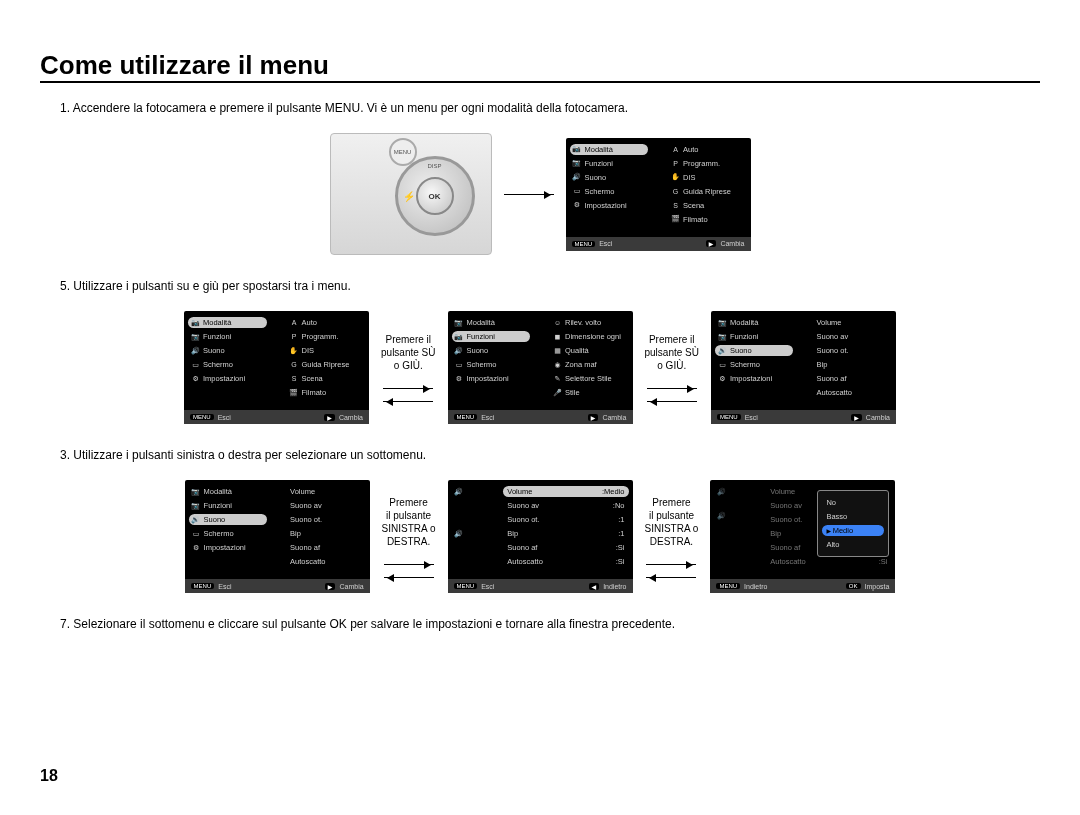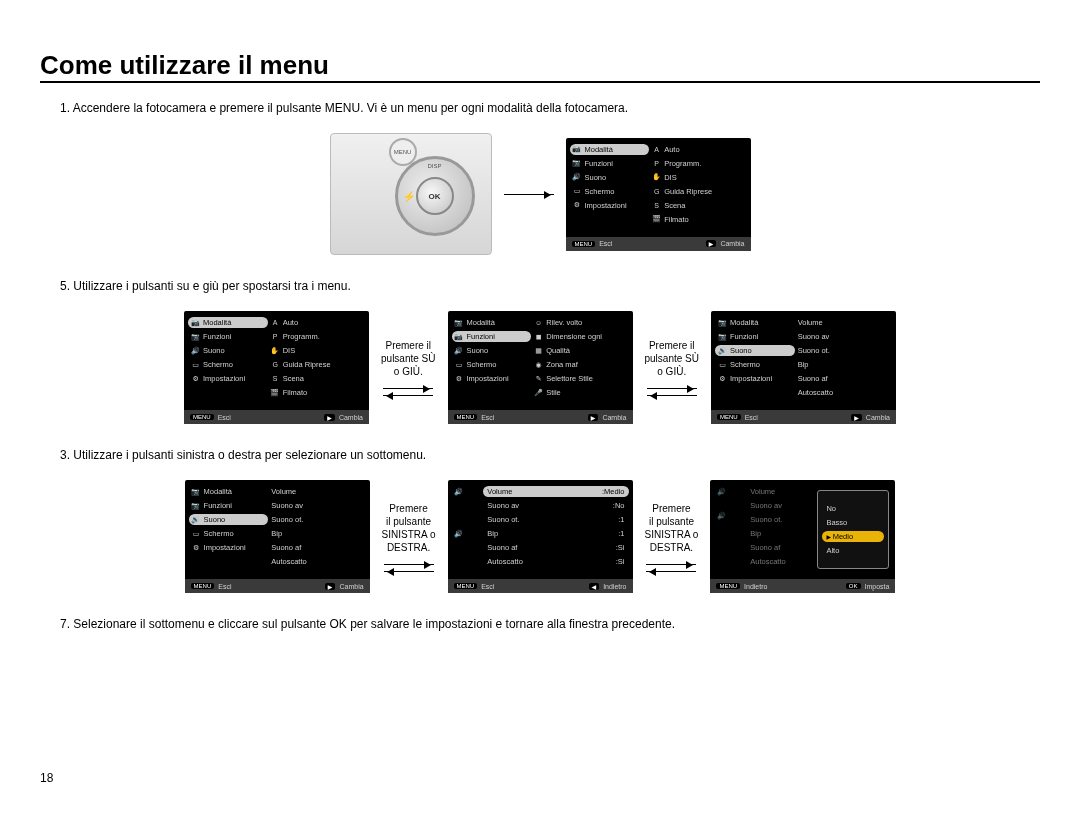--- a/index.html
+++ b/index.html
@@ -15,38 +15,38 @@
       font-size: 26px;
       font-weight: bold;
       border-bottom: 2px solid #000;
       margin-bottom: 18px;
     }
     .step {
       font-size: 12px;
       margin: 12px 0 18px 20px;
     }
     .page-num {
-      font-size: 12px;
-      font-weight: normal;
+      font-size: 16px;
+      font-weight: bold;
       position: absolute;
       left: 40px;
       bottom: 30px;
     }
     .figrow {
       display: flex;
       align-items: center;
       justify-content: center;
       gap: 12px;
       margin-bottom: 24px;
     }
     .arrow-pair {
       display: flex;
       flex-direction: column;
       align-items: center;
-      gap: 6px;
+      gap: 12px;
     }
     .arrow-label {
       font-size: 10px;
       text-align: center;
       line-height: 1.3;
       margin-bottom: 4px;
     }
     .arrow-right, .arrow-left {
       width: 50px;
       height: 1px;
@@ -118,21 +118,21 @@
       color: #d0d0d0;
       font-size: 7.5px;
       display: flex;
       flex-direction: column;
       position: relative;
     }
     .lcd-cols {
       flex: 1;
       display: flex;
       padding: 6px 4px 2px 4px;
-      gap: 0;
+      gap: 20px;
     }
     .lcol, .rcol {
       display: flex;
       flex-direction: column;
       gap: 3px;
       flex: 1;
     }
     .lcol { max-width: 45%; }
     .menu-item {
       display: flex;
@@ -169,27 +169,27 @@
       font-size:6px;
     }
     
     .tbl-row { display:flex; justify-content:space-between; padding:1px 4px; border-radius:6px;}
     .tbl-row.sel { background:#ccc; color:#000;}
     .popup {
       position:absolute;
       right:6px; top:10px;
       background:#111;
       border:1px solid #888;
-      padding:12px 4px;
+      padding:6px 4px;
       border-radius:3px;
       display:flex; flex-direction:column; gap:3px;
       width: 62px;
     }
     .popup .opt { font-size:7.5px; padding:1px 4px; border-radius:6px;}
-    .popup .opt.sel { background:#eab308; color:#000;}
+    .popup .opt.sel { background:#3b82f6; color:#000;}
     .popup .opt.sel::before { content:"▶ "; font-size:6px;}
   </style>
 </head>
 <body>
 
 <div class="title">Come utilizzare il menu</div>
 
 <div class="step">1. Accendere la fotocamera e premere il pulsante MENU. Vi è un menu per ogni modalità della fotocamera.</div>
 <div class="figrow">
   <div class="camera">

